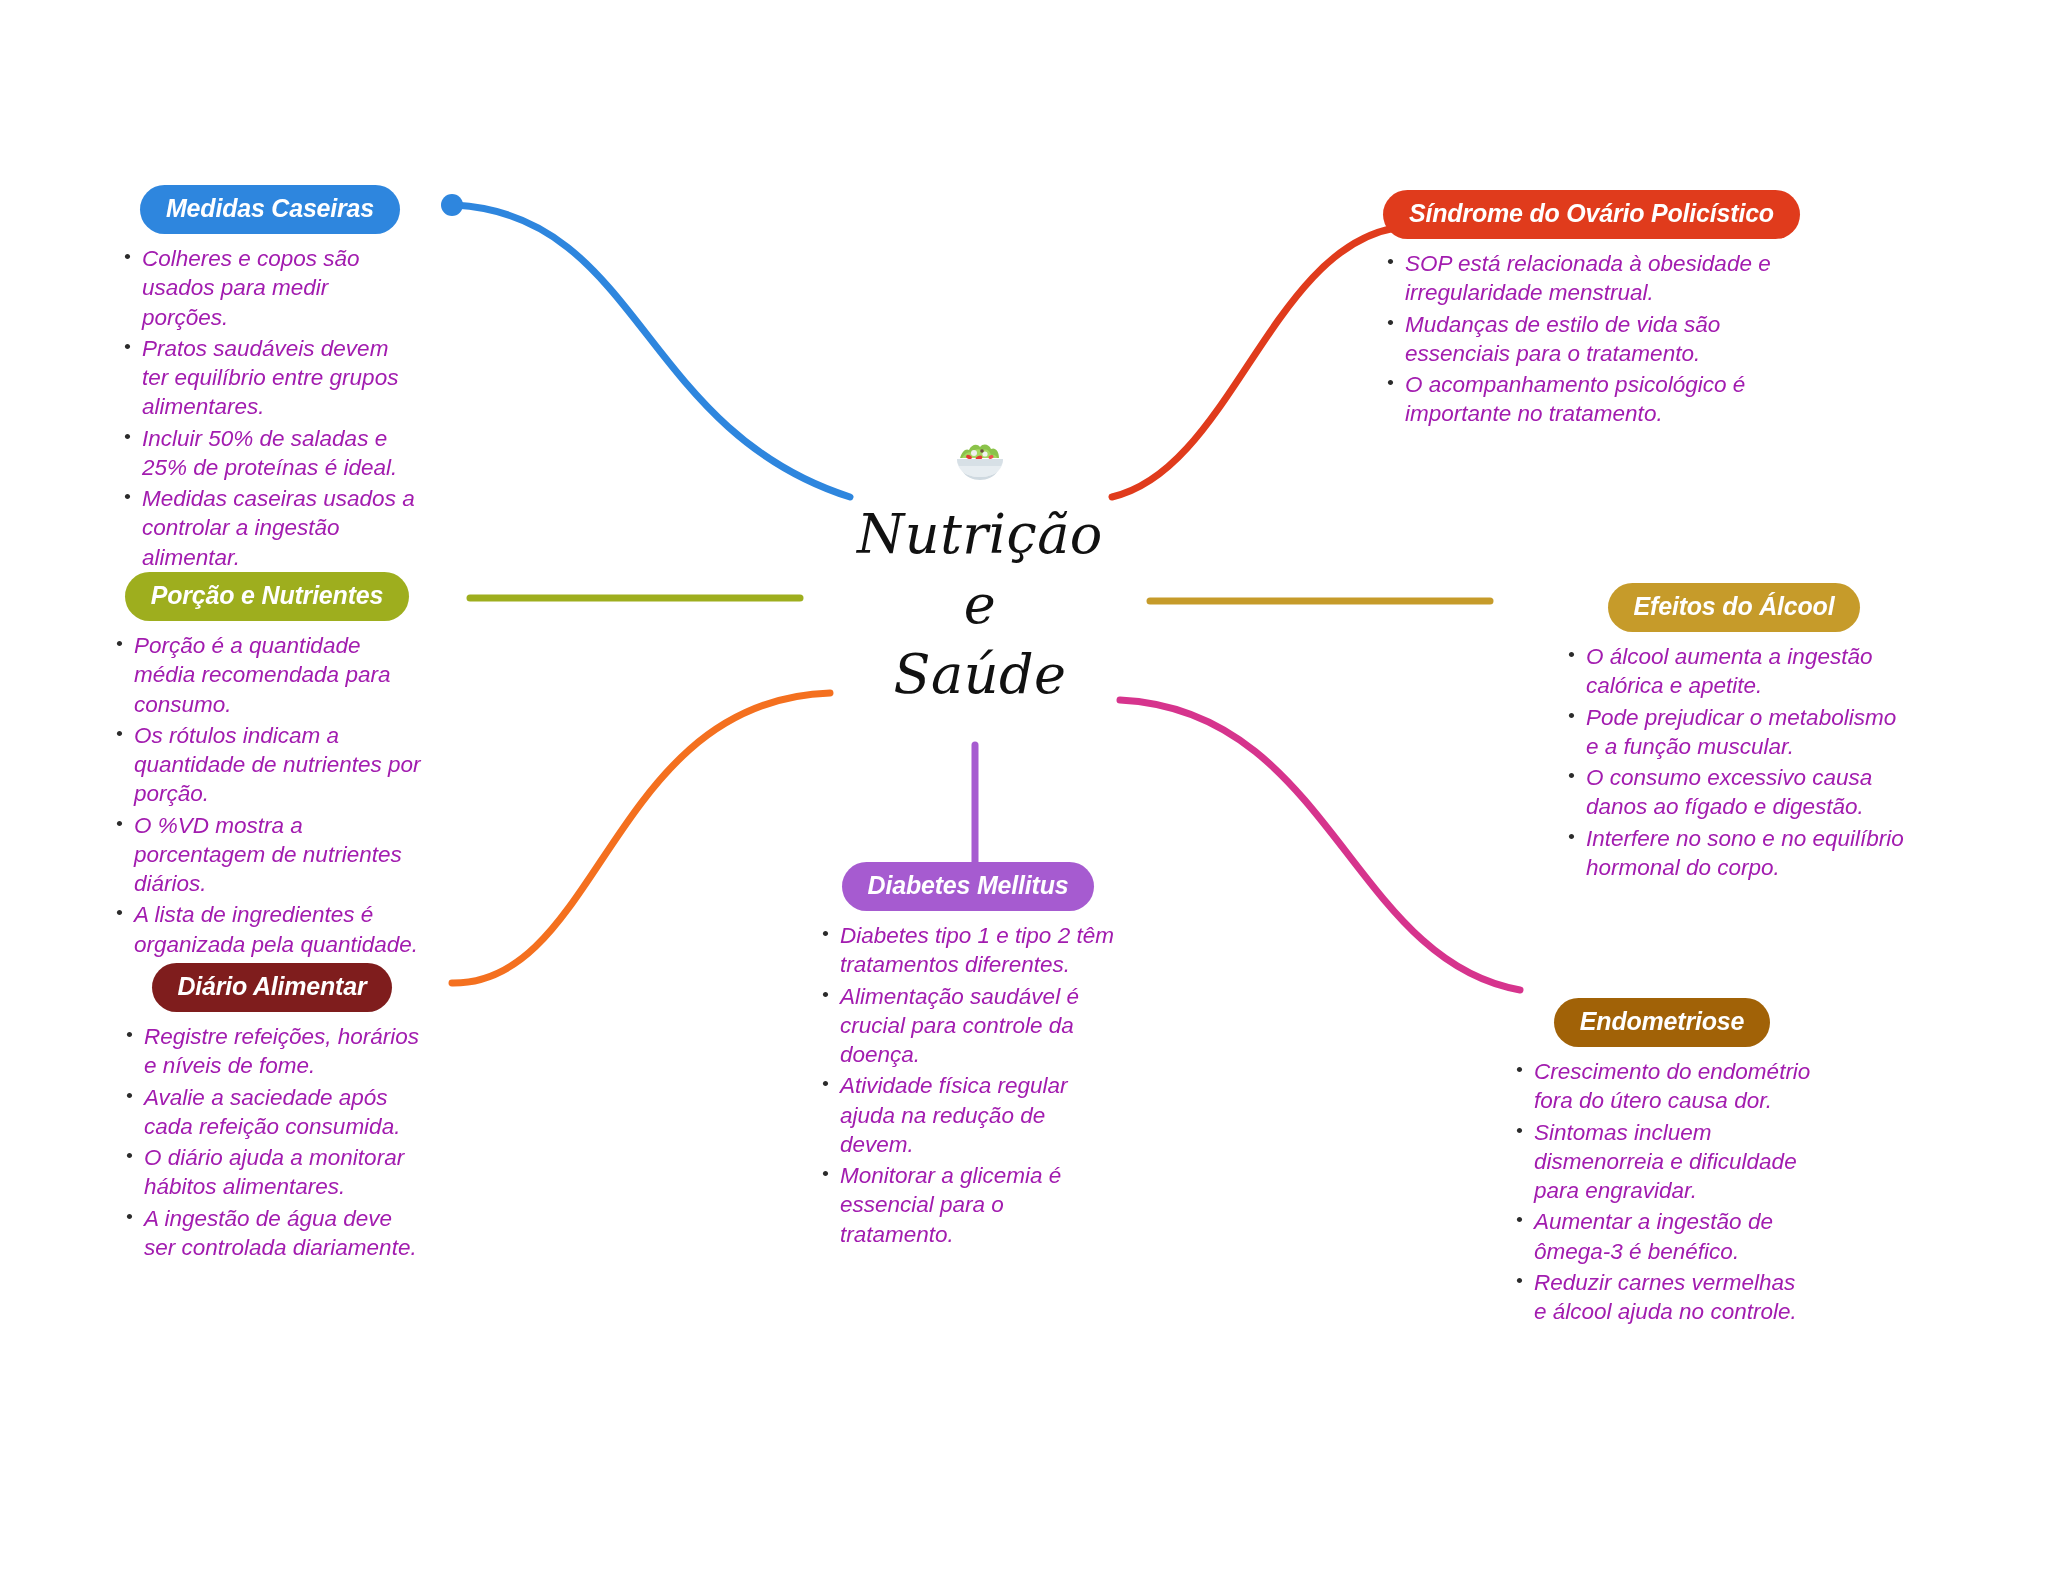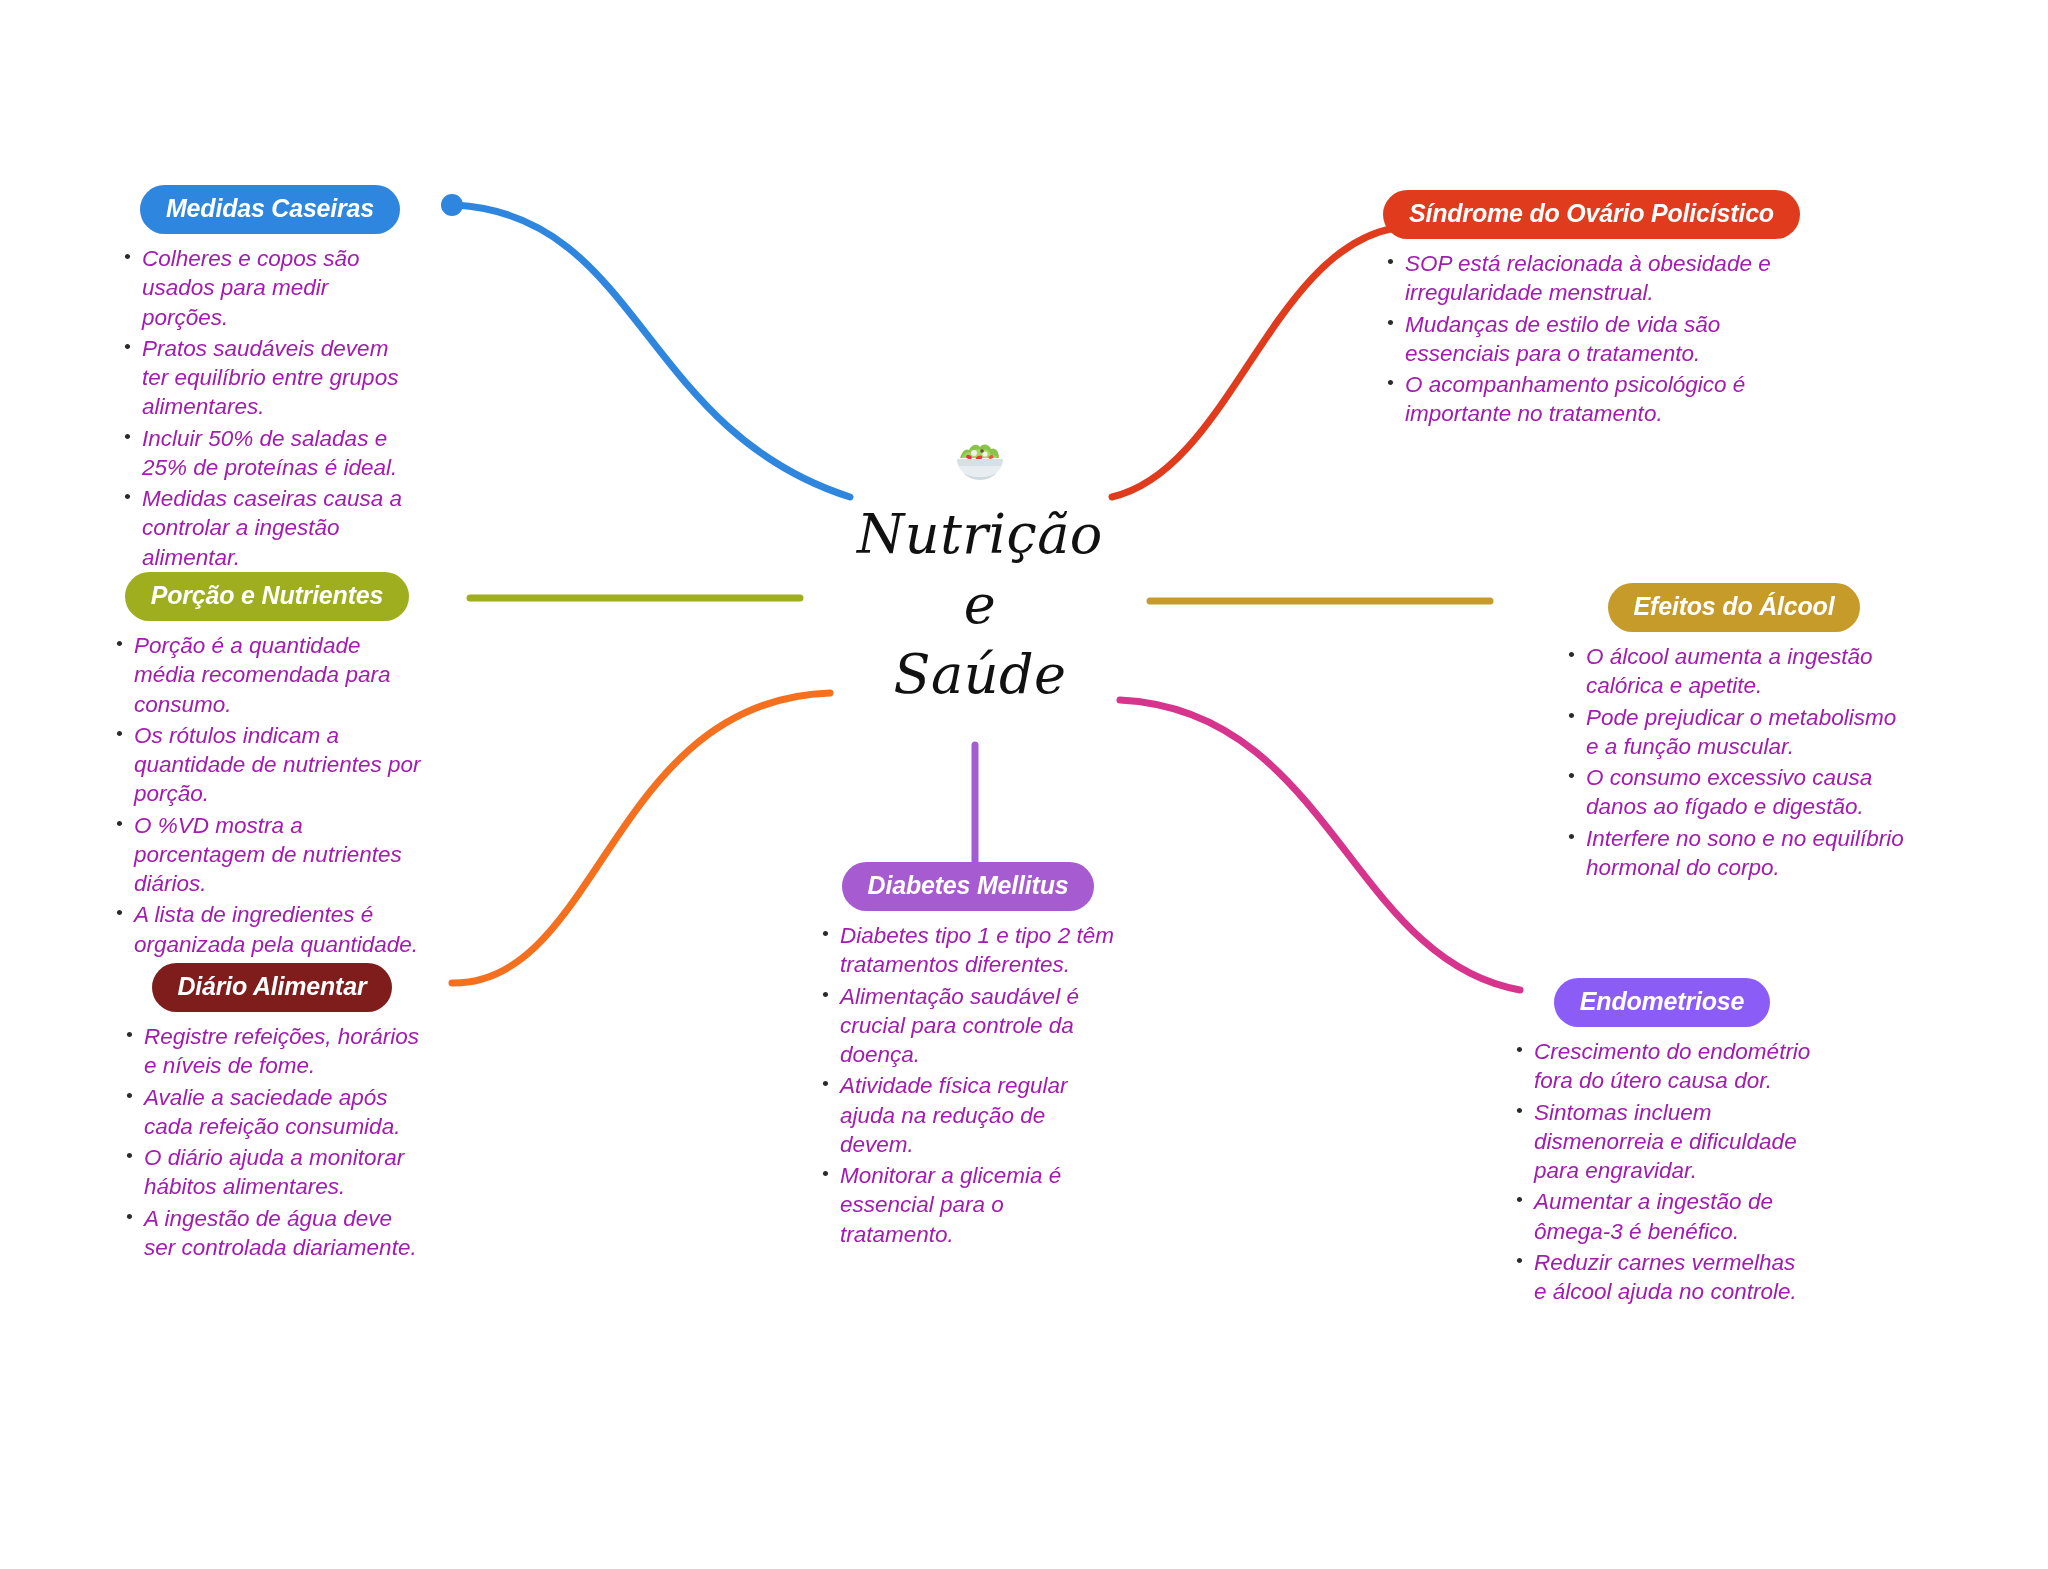--- a/index.html
+++ b/index.html
@@ -153,21 +153,21 @@
   </div>
 
   <div class="branch" id="node-medidas">
     <div class="pill-wrap align-center">
       <span class="pill" style="background: rgb(46, 134, 222);">Medidas Caseiras</span>
     </div>
     <ul class="bullets">
       <li>Colheres e copos são usados para medir porções.</li>
       <li>Pratos saudáveis devem ter equilíbrio entre grupos alimentares.</li>
       <li>Incluir 50% de saladas e 25% de proteínas é ideal.</li>
-      <li>Medidas caseiras causa a controlar a ingestão alimentar.</li>
+      <li>Medidas caseiras usados a controlar a ingestão alimentar.</li>
     </ul>
   </div>
 
   <div class="branch" id="node-porcao">
     <div class="pill-wrap align-center">
       <span class="pill" style="background: rgb(158, 174, 30);">Porção e Nutrientes</span>
     </div>
     <ul class="bullets">
       <li>Porção é a quantidade média recomendada para consumo.</li>
       <li>Os rótulos indicam a quantidade de nutrientes por porção.</li>
@@ -206,21 +206,21 @@
     <ul class="bullets">
       <li>O álcool aumenta a ingestão calórica e apetite.</li>
       <li>Pode prejudicar o metabolismo e a função muscular.</li>
       <li>O consumo excessivo causa danos ao fígado e digestão.</li>
       <li>Interfere no sono e no equilíbrio hormonal do corpo.</li>
     </ul>
   </div>
 
   <div class="branch" id="node-endometriose">
     <div class="pill-wrap align-center">
-      <span class="pill" style="background: #8b5cf6;">Endometriose</span>
+      <span class="pill" style="background: #a16207; margin-top: 20px;">Endometriose</span>
     </div>
     <ul class="bullets">
       <li>Crescimento do endométrio fora do útero causa dor.</li>
       <li>Sintomas incluem dismenorreia e dificuldade para engravidar.</li>
       <li>Aumentar a ingestão de ômega-3 é benéfico.</li>
       <li>Reduzir carnes vermelhas e álcool ajuda no controle.</li>
     </ul>
   </div>
 
   <div class="branch" id="node-diabetes">

